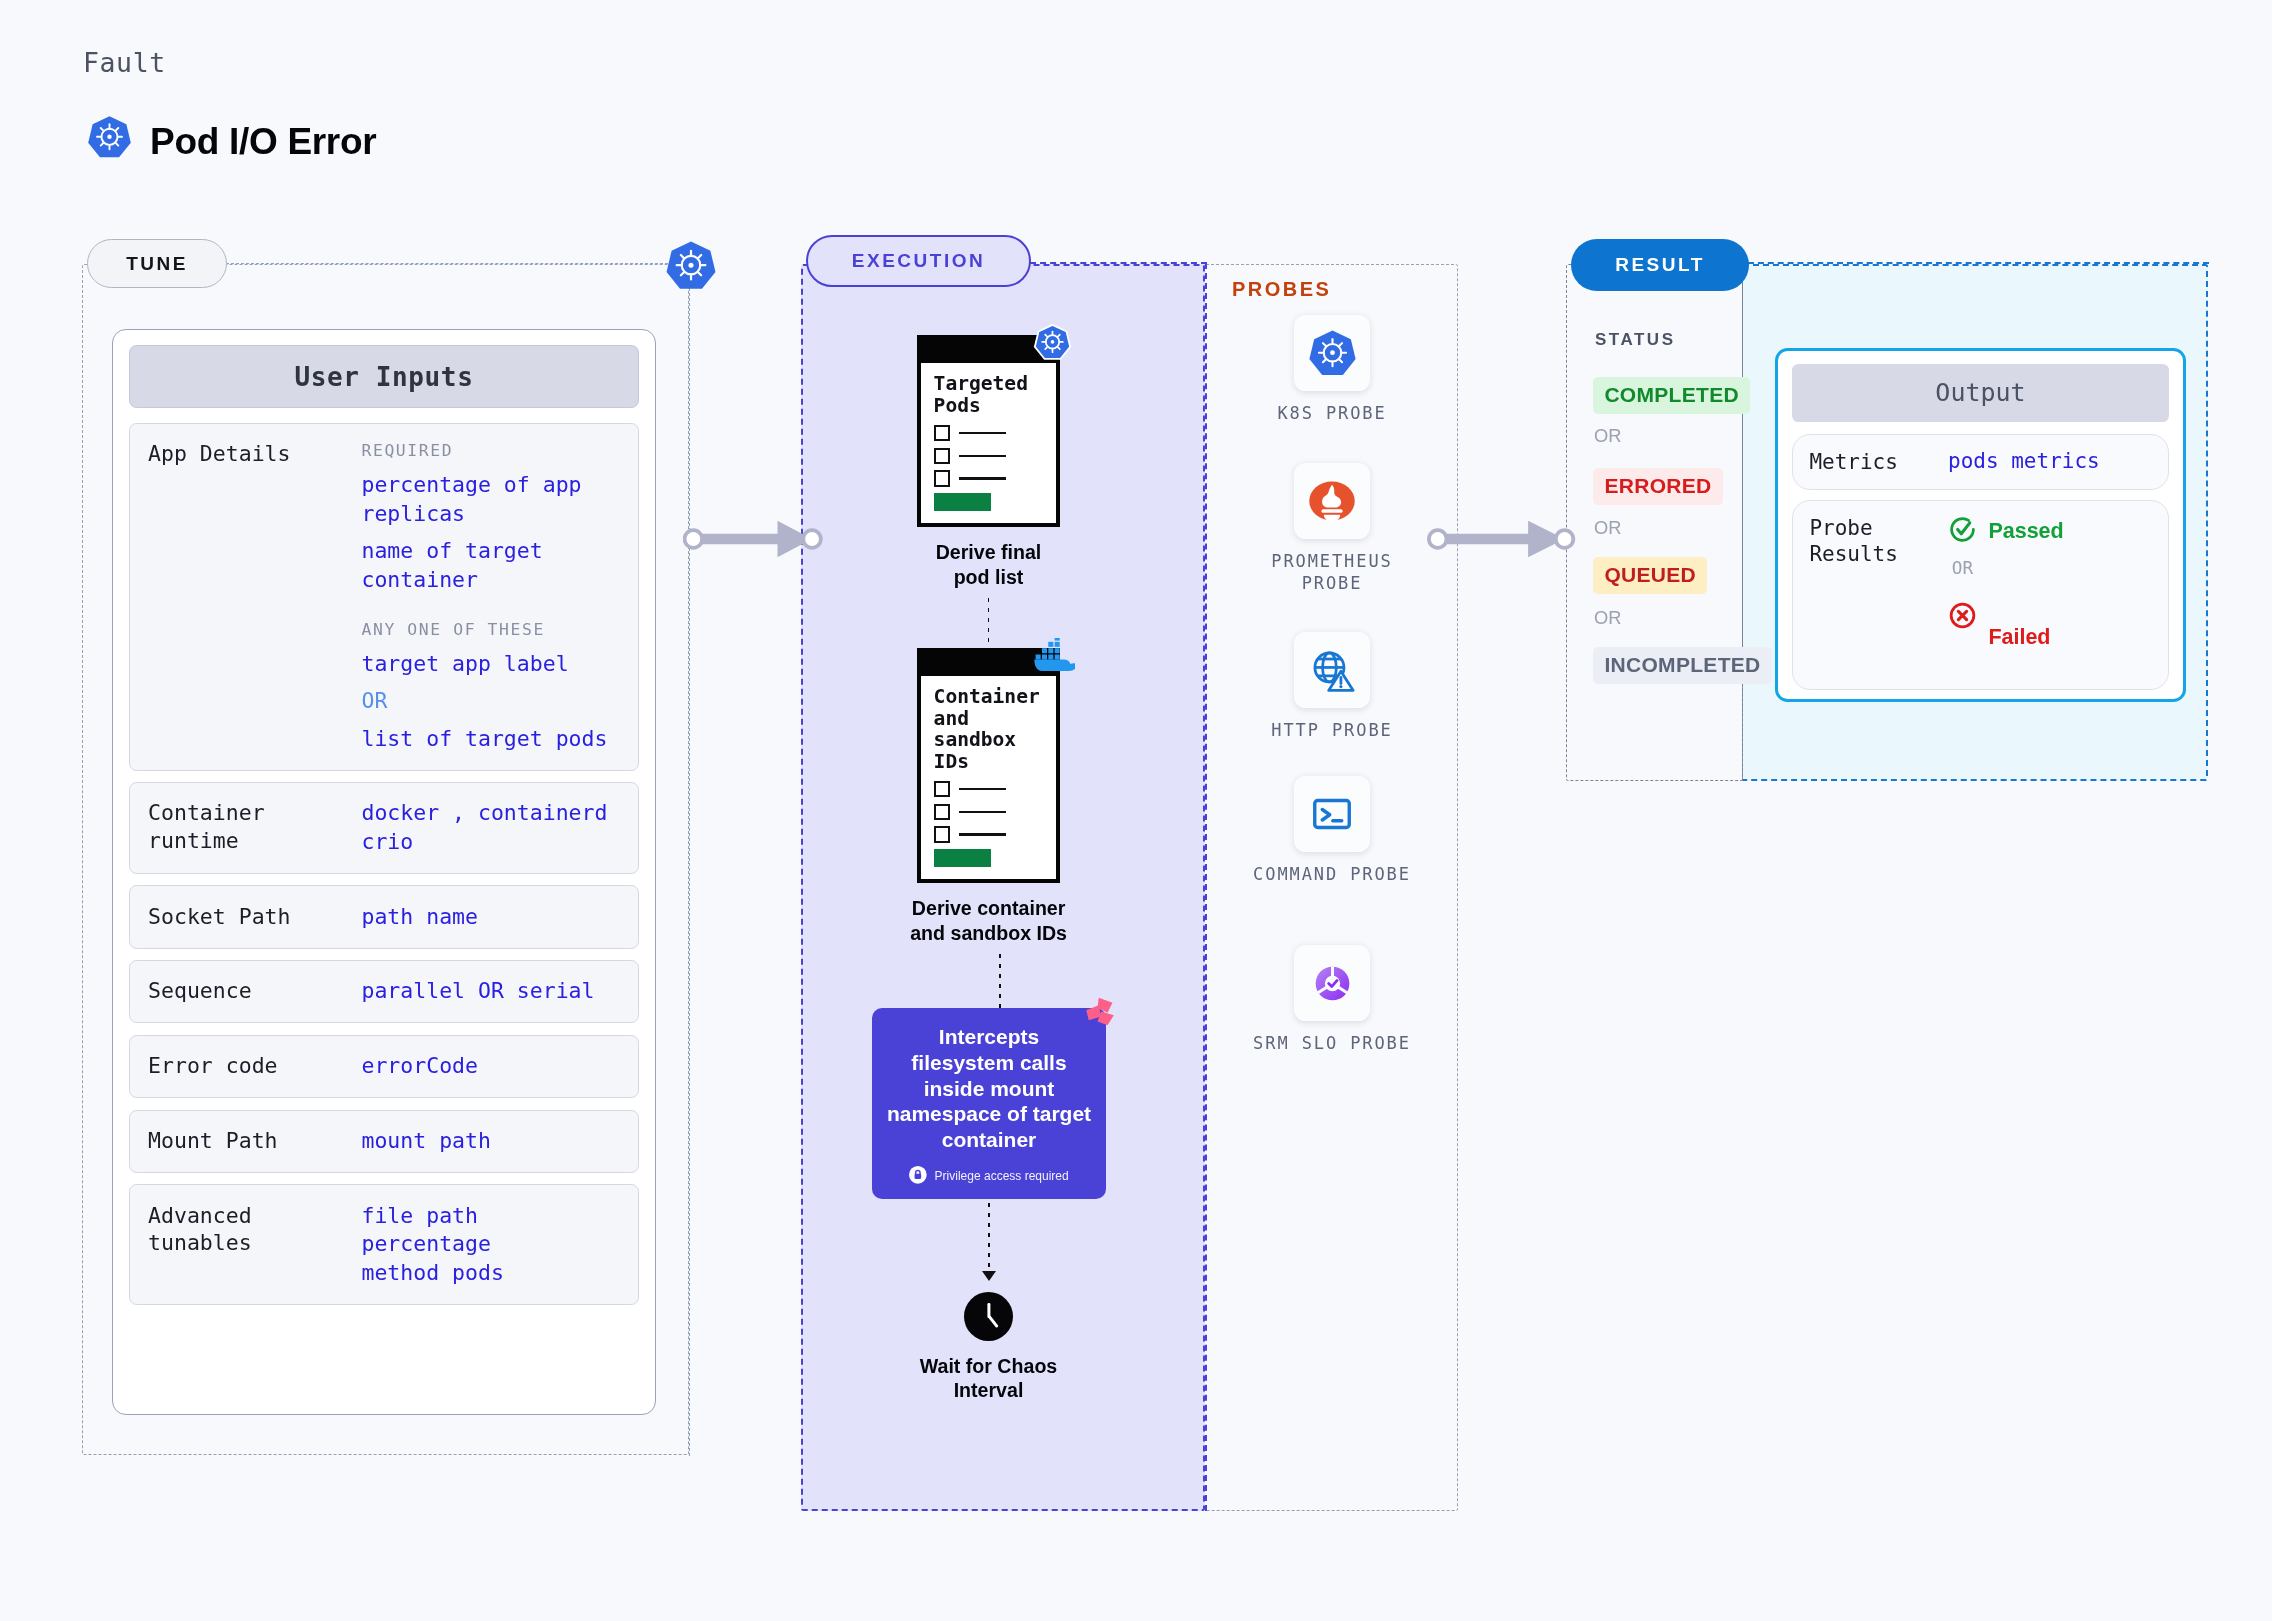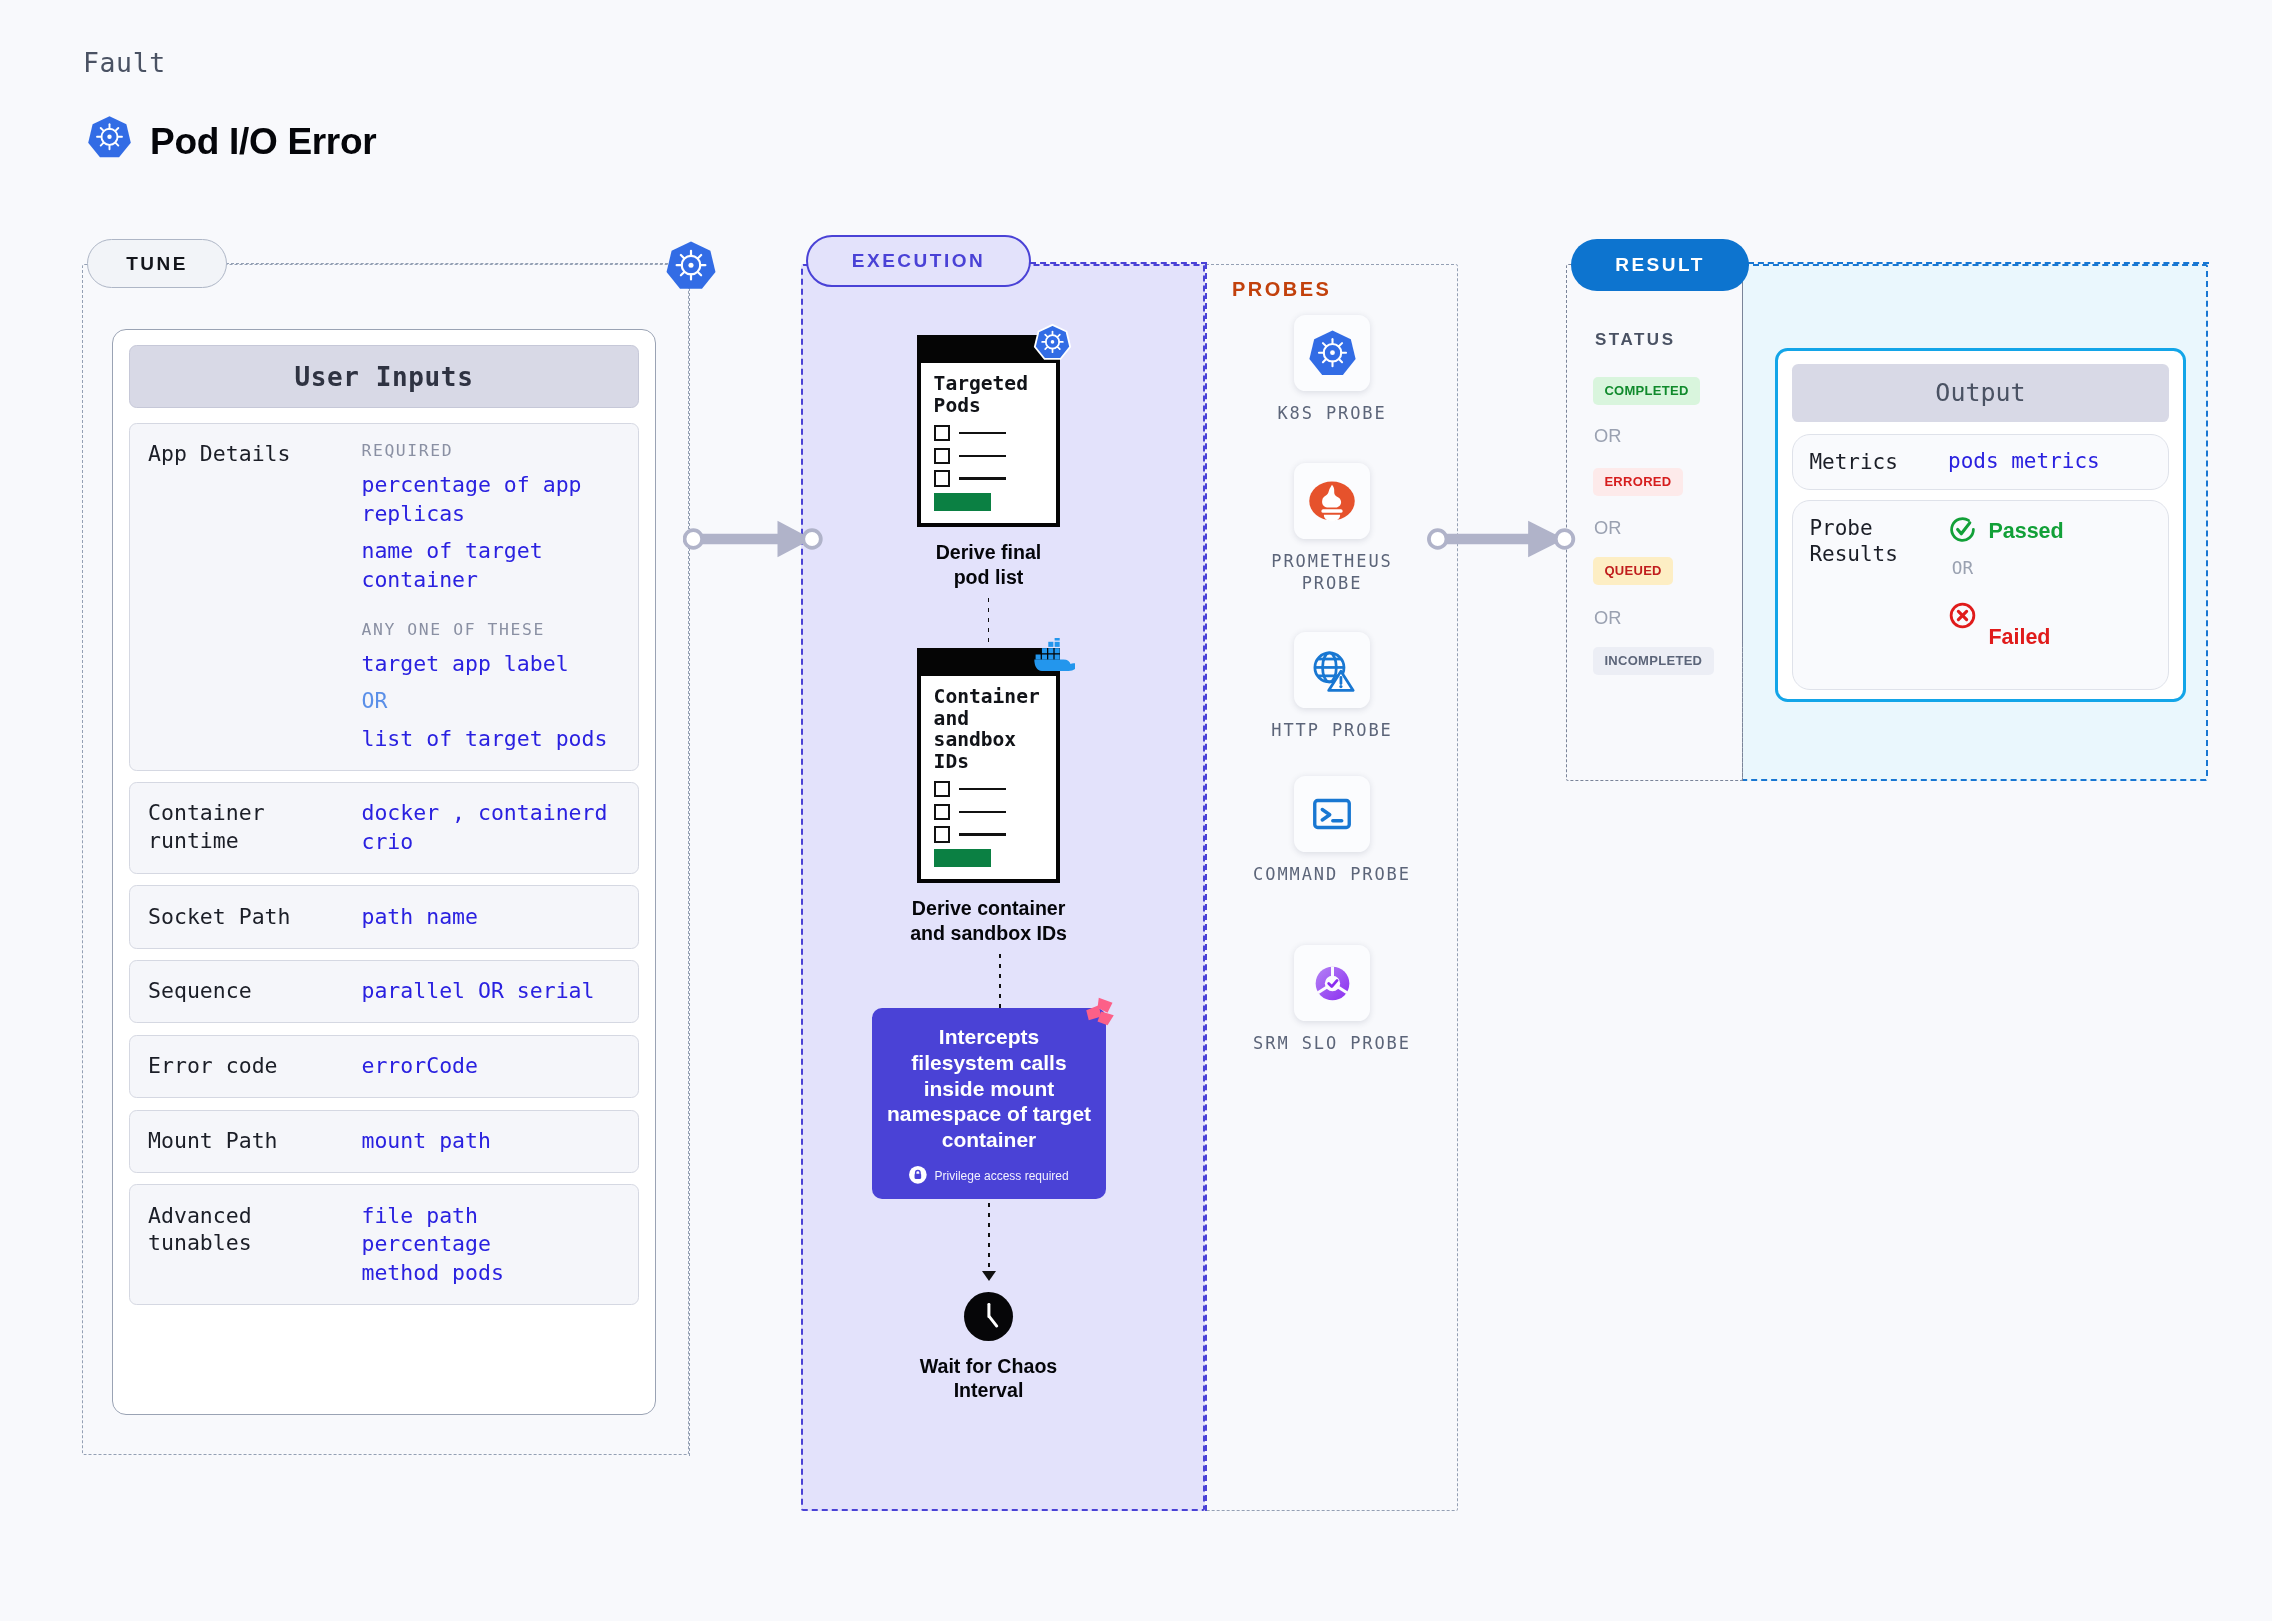--- a/index.html
+++ b/index.html
@@ -143,21 +143,21 @@
     font-size: 17px; color: #5c6579; letter-spacing: 1.9px; line-height: 1.3;
   }
 
   
   .status-title {
     position: absolute; left: 1595px; top: 330px;
     font-size: 17px; font-weight: bold; color: #4a5263; letter-spacing: 2.5px;
   }
   .badge {
     position: absolute; left: 1593px; border-radius: 5px; padding: 6.3px 11.4px;
-    font-size: 13px; font-weight: bold; letter-spacing: 0.3px; white-space: nowrap;
+    font-size: 21px; font-weight: bold; letter-spacing: 0.3px; white-space: nowrap;
   }
   .or-txt { position: absolute; left: 1594px; font-size: 18.3px; color: #9aa1b1; }
 
   
   .out-card {
     position: absolute; left: 1775px; top: 348px; width: 411px; height: 354px;
     background: #ffffff; border: 3.2px solid #13a5e8; border-radius: 12.6px; padding: 12.6px 14px;
   }
   .out-head {
     height: 58px; background: #d8d9e6; border-radius: 6.3px;

